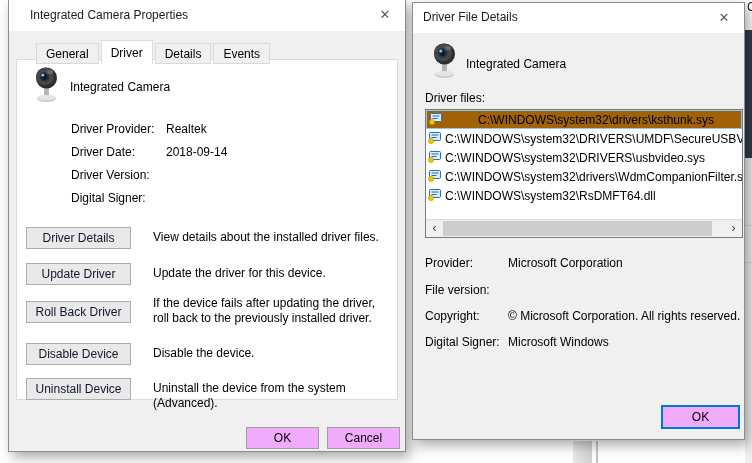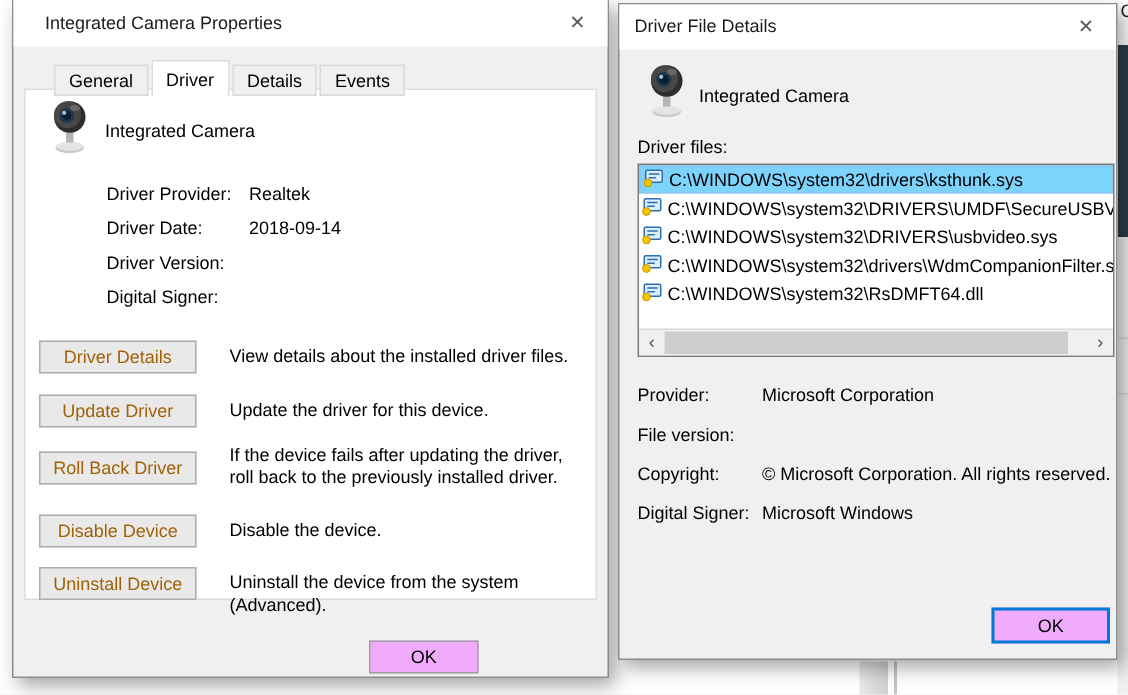--- a/index.html
+++ b/index.html
@@ -21,33 +21,33 @@
   .tab{box-sizing:border-box;height:21px;padding:3px 9px 0;margin-right:2px;font-size:12px;
        background:#f0f0f0;border:1px solid #d9d9d9;position:relative;top:3px;white-space:nowrap;}
   .tab.active{top:0;height:25px;padding-top:5px;background:#ffffff;border-color:#dcdcdc;
               border-bottom:1px solid #ffffff;z-index:4;}
   .tabpage{position:absolute;left:7px;top:59px;width:382px;height:341px;background:#ffffff;
            border:1px solid #dcdcdc;box-sizing:border-box;z-index:2;}
   .devname{position:absolute;font-size:12px;color:#000;}
   .fld-label{position:absolute;left:54px;font-size:12px;color:#000;white-space:nowrap;}
   .fld-value{position:absolute;left:149px;font-size:12px;color:#000;width:220px;line-height:15px;}
   .act-btn{position:absolute;left:9px;width:105px;height:22px;box-sizing:border-box;
-           background:#e9e9e9;border:1px solid #acacac;font-size:12px;color:#a16207;
+           background:#e9e9e9;border:1px solid #acacac;font-size:12px;color:#0f172a;
            text-align:center;line-height:20px;white-space:nowrap;}
   .act-desc{position:absolute;left:136px;width:238px;font-size:12px;color:#000;line-height:15px;}
   .btn{position:absolute;box-sizing:border-box;background:#f0abfc;border:1px solid #9f9f9f;
        font-size:12px;color:#000;text-align:center;}
   
   #dlg-right{left:412px;top:2px;width:333px;height:438px;}
   .lbl{position:absolute;font-size:12px;color:#000;white-space:nowrap;}
   .listbox{position:absolute;left:12px;top:106px;width:318px;height:129px;background:#ffffff;
            border:1px solid #7a7a7a;box-sizing:border-box;overflow:hidden;}
   .lrow{position:relative;height:19px;display:flex;align-items:center;padding-left:2px;
         font-size:12px;white-space:nowrap;box-sizing:border-box;}
-  .lrow.selected{background:#7dd3fc;border:1px solid #8fc6f0;}
+  .lrow.selected{background:#a16207;border:1px solid #8fc6f0;gap:32px;}
   .lrow .ficon{flex:0 0 auto;margin-right:3px;margin-top:1px;}
   .hscroll{position:absolute;left:0;right:0;bottom:0;height:17px;background:#f0f0f0;
            border-top:1px solid #dcdcdc;}
   .harrow{position:absolute;top:0;width:17px;height:17px;text-align:center;line-height:16px;
           font-size:12px;color:#4a4a4a;}
   .hthumb{position:absolute;left:17px;top:1px;width:269px;height:15px;background:#cdcdcd;}
   .inf-label{position:absolute;left:12px;font-size:12px;color:#000;white-space:nowrap;}
   .inf-value{position:absolute;left:95px;font-size:12px;color:#000;white-space:nowrap;}
   #ok-right{left:248px;top:402px;width:79px;height:24px;border:2px solid #0078d7;line-height:20px;}
   
@@ -119,20 +119,21 @@
     <div class="act-desc" style="top:236px">If the device fails after updating the driver, roll back to the previously installed driver.</div>
 
     <div class="act-btn" style="top:283px">Disable Device</div>
     <div class="act-desc" style="top:286px">Disable the device.</div>
 
     <div class="act-btn" style="top:318px">Uninstall Device</div>
     <div class="act-desc" style="top:321px">Uninstall the device from the system (Advanced).</div>
   </div>
 
   <div class="btn" style="left:237px;top:427px;width:73px;height:22px;line-height:20px">OK</div>
+  <div class="btn" style="left:318px;top:427px;width:73px;height:22px;line-height:20px">Cancel</div>
 </div>
 
 <div class="dlg" id="dlg-right">
   <div class="titlebar" style="height:30px">
     <div class="title" style="left:10px;top:7px">Driver File Details</div>
     <div class="closebtn">✕</div>
   </div>
 
   <span style="position:absolute;left:18px;top:40px">
     <svg width="27" height="36" viewBox="0 0 27 36">

